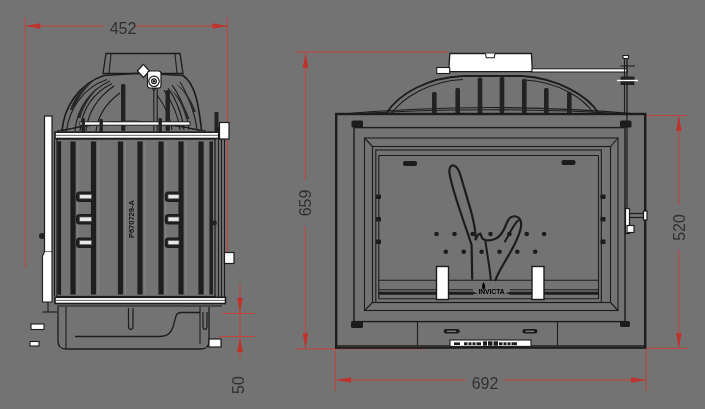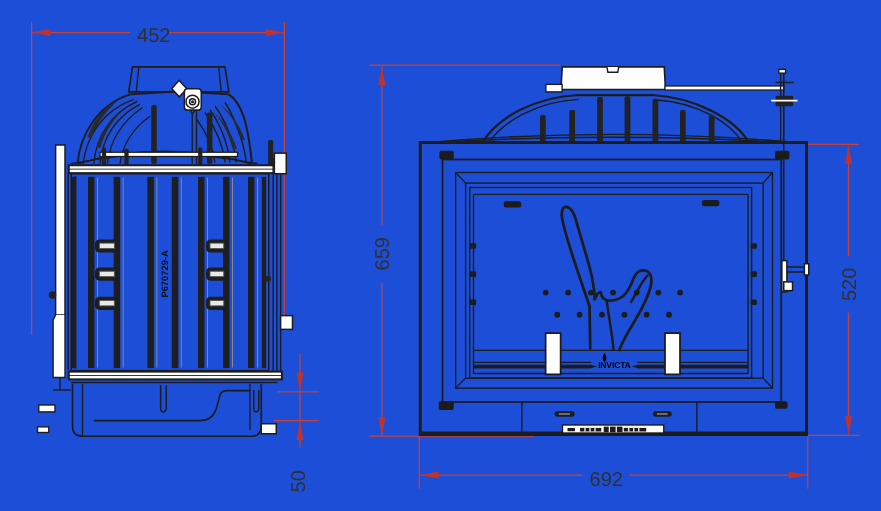--- a/index.html
+++ b/index.html
@@ -1,16 +1,16 @@
 <!DOCTYPE html>
 <html><head>
 <meta charset="utf-8">
 <style>
 html,body{margin:0;padding:0;background:#ffffff;}
-#wrap{width:705px;height:409px;position:relative;overflow:hidden;background:#1d4ed8;}
+#wrap{width:705px;height:409px;position:relative;overflow:hidden;background:#737373;}
 svg{display:block;}
 text{font-family:"Liberation Sans",sans-serif;}
 </style>
 </head>
 <body>
 <div id="wrap">
 <svg width="705" height="409" viewBox="0 0 705 409">
 <defs>
 <g id="arrL">
           <polygon points="0,0 15,-2.8 15,2.8" fill="#c0332d"></polygon>

